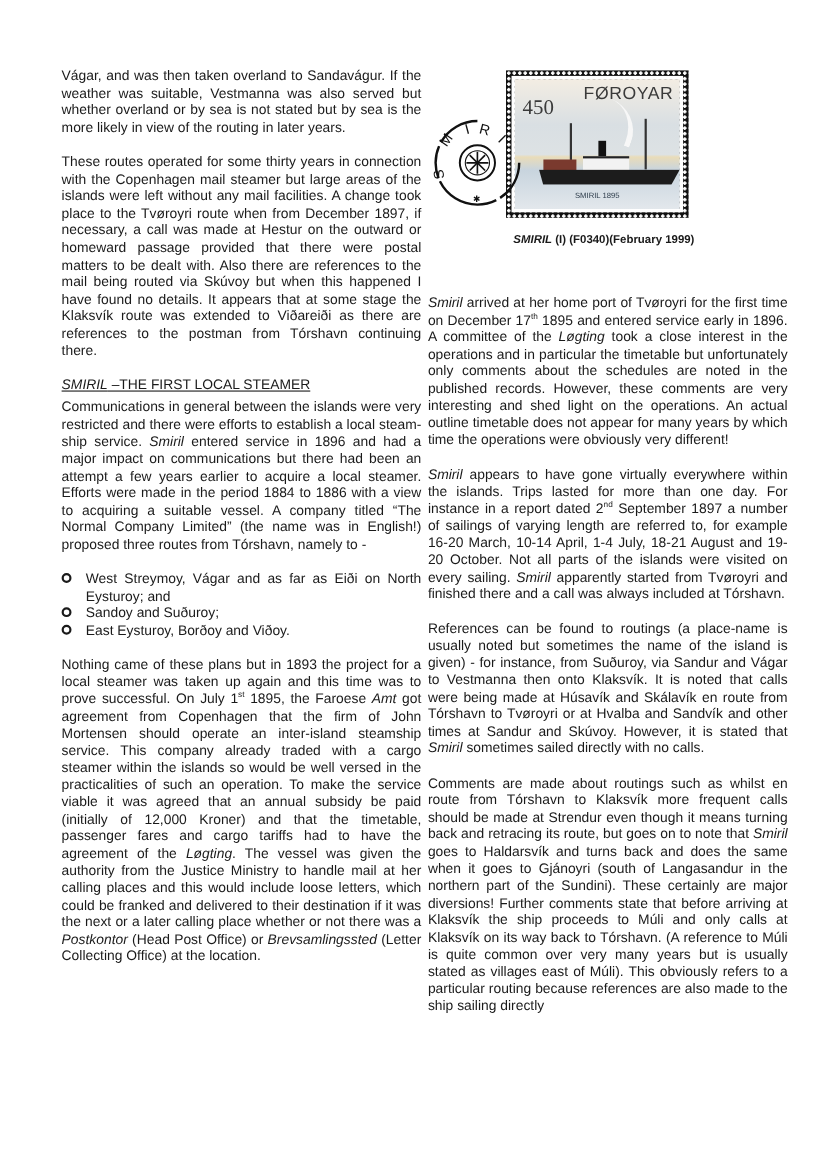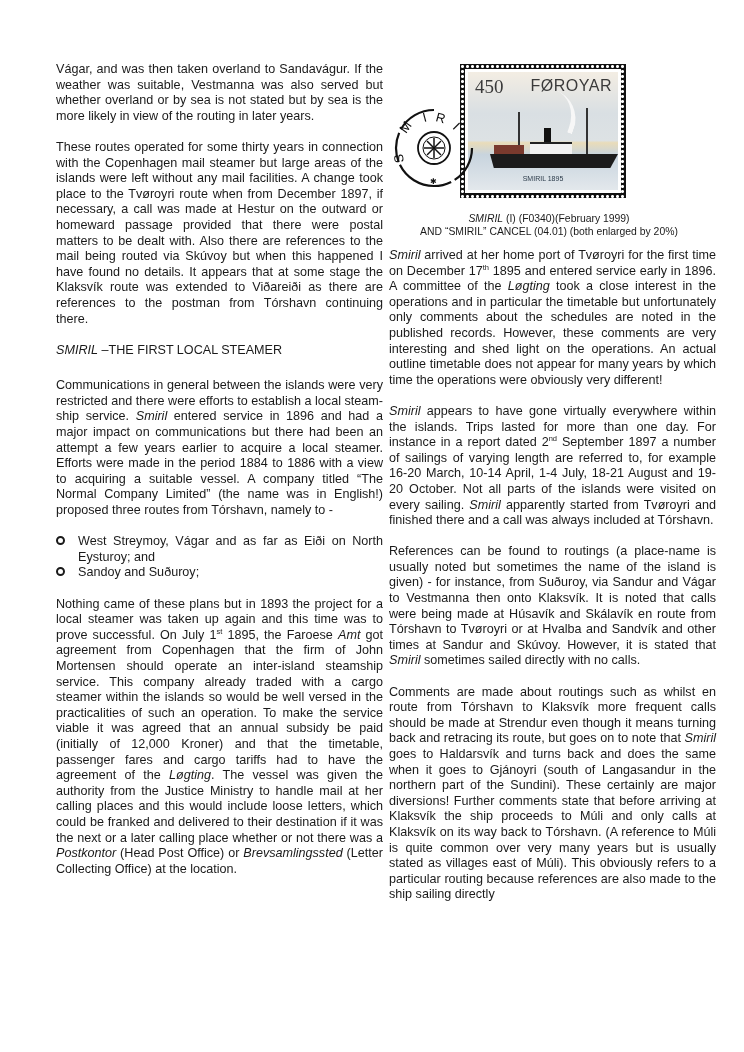--- a/index.html
+++ b/index.html
@@ -1,58 +1,59 @@
 <!DOCTYPE html>
 <html><head>
 <meta charset="utf-8">
 <style>
   html, body { margin: 0; padding: 0; background: #ffffff; }
   body { width: 744px; height: 1052px; position: relative; overflow: hidden;
          font-family: "Liberation Sans", "DejaVu Sans", sans-serif; color: #1a1a1a; }
   .col { position: absolute; top: 62px; width: 327px; font-size: 12.6px; line-height: 15.6px; }
   .col-left { left: 56px; }
-  .col-right { left: 389px; top: 248px; }
+  .col-right { left: 389px; top: 268px; }
   .para { text-align: justify; margin: 0 0 15.6px 0; }
   .para em, .heading em, .caption em { font-style: italic; }
-  .heading { margin: 0 0 20px 0; }
+  .heading { margin: 0 0 5px 0; text-decoration: underline; }
   sup { font-size: 7.5px; line-height: 0; vertical-align: super; }
   ul.bullets { list-style: none; margin: 0 0 15.6px 0; padding: 0; }
   ul.bullets li { position: relative; padding-left: 22px; text-align: justify; }
   ul.bullets li .bullet { position: absolute; left: 0; top: 2px; width: 9px; height: 9px;
         border: 2px solid #1a1a1a; border-radius: 50%; box-sizing: border-box; }
   .figure { position: absolute; left: 384px; top: 60px; width: 330px; height: 185px; }
   .stamp { position: absolute; left: 76px; top: 4px; width: 166px; height: 134px;
            background: #111; padding: 4px; box-sizing: border-box;
            background-image: radial-gradient(circle, #fff 1.3px, transparent 1.6px);
            background-size: 5px 5px; }
   .stamp-inner { position: absolute; inset: 5px; background: linear-gradient(#f3ede3 0%, #d9dfe3 35%, #dde2e4 58%, #e9dcb9 60%, #c8d4de 70%, #e3e8ec 100%); overflow: hidden; border: 3px solid #fff; }
-  .stamp-value { position: absolute; left: 7px; top: 4px; font-family: "Liberation Serif", serif; font-size: 19px; color: #3a3a3a; }
+  .stamp-value { position: absolute; left: 7px; top: 16px; font-family: "Liberation Serif", serif; font-size: 19px; color: #3a3a3a; }
   .stamp-country { position: absolute; right: 6px; top: 5px; font-family: Liberation Sans, sans-serif; font-size: 16px; color: #3a3a3a; letter-spacing: 0.5px; }
   .ship-hull { position: absolute; left: 22px; top: 82px; width: 128px; height: 14px; background: #1c1c1c; clip-path: polygon(0 0, 100% 0, 94% 100%, 3% 100%); }
   .ship-red { position: absolute; left: 26px; top: 73px; width: 30px; height: 10px; background: #7a3a2e; }
   .ship-house { position: absolute; left: 62px; top: 70px; width: 42px; height: 13px; background: #f2f2f2; border-top: 2px solid #222; }
   .ship-funnel { position: absolute; left: 76px; top: 56px; width: 7px; height: 15px; background: #111; }
   .ship-smoke { position: absolute; left: 80px; top: 22px; width: 26px; height: 36px; border-right: 5px solid #f7f7f7; border-radius: 0 40px 0 0; transform: rotate(20deg); }
   .mast1 { position: absolute; left: 50px; top: 40px; width: 2px; height: 42px; background: #333; }
   .mast2 { position: absolute; left: 118px; top: 36px; width: 2px; height: 46px; background: #333; }
   .stamp-label { position: absolute; left: 0; right: 0; top: 103px; text-align: center; font-size: 7px; color: #2c3b4a; }
   .cancel { position: absolute; left: 6px; top: 44px; width: 88px; height: 88px; }
-  .caption { position: absolute; left: 0; right: 0; top: 152px; text-align: center; font-size: 10.4px; line-height: 13px; color: #1a1a1a; }
+  .caption { position: absolute; left: 0; right: 0; top: 152px; text-align: center; font-size: 10.4px; line-height: 13px; color: #1a1a1a; font-weight: bold; }
 </style>
 </head>
 <body>
 
 <div class="col col-left">
   <p class="para">Vágar, and was then taken overland to Sandavágur. If the weather was suitable, Vestmanna was also served but whether overland or by sea is not stated but by sea is the more likely in view of the routing in later years.</p>
   <p class="para">These routes operated for some thirty years in connection with the Copenhagen mail steamer but large areas of the islands were left without any mail facilities. A change took place to the Tvøroyri route when from December 1897, if necessary, a call was made at Hestur on the outward or homeward passage provided that there were postal matters to be dealt with. Also there are references to the mail being routed via Skúvoy but when this happened I have found no details. It appears that at some stage the Klaksvík route was extended to Viðareiði as there are references to the postman from Tórshavn continuing there.</p>
   <p class="heading"><em>SMIRIL</em><span> –THE FIRST LOCAL STEAMER</span></p>
   <p class="para"><span>Communications in general between the islands were very restricted and there were efforts to establish a local steam-ship service. </span><em>Smiril</em><span> entered service in 1896 and had a major impact on communications but there had been an attempt a few years earlier to acquire a local steamer. Efforts were made in the period 1884 to 1886 with a view to acquiring a suitable vessel. A company titled “The Normal Company Limited” (the name was in English!) proposed three routes from Tórshavn, namely to -</span></p>
   <ul class="bullets">
     <li><span class="bullet"></span><span>West Streymoy, Vágar and as far as Eiði on North Eysturoy; and</span></li>
     <li><span class="bullet"></span><span>Sandoy and Suðuroy;</span></li>
+    <li><span class="bullet"></span><span>East Eysturoy, Borðoy and Viðoy.</span></li>
   </ul>
   <p class="para"><span>Nothing came of these plans but in 1893 the project for a local steamer was taken up again and this time was to prove successful. On July 1</span><sup>st</sup><span> 1895, the Faroese </span><em>Amt</em><span> got agreement from Copenhagen that the firm of John Mortensen should operate an inter-island steamship service. This company already traded with a cargo steamer within the islands so would be well versed in the practicalities of such an operation. To make the service viable it was agreed that an annual subsidy be paid (initially of 12,000 Kroner) and that the timetable, passenger fares and cargo tariffs had to have the agreement of the </span><em>Løgting</em><span>. The vessel was given the authority from the Justice Ministry to handle mail at her calling places and this would include loose letters, which could be franked and delivered to their destination if it was the next or a later calling place whether or not there was a </span><em>Postkontor</em><span> (Head Post Office) or </span><em>Brevsamlingssted</em><span> (Letter Collecting Office) at the location.</span></p>
 </div>
 
 <div class="figure">
   <div class="stamp">
     <div class="stamp-inner">
       <span class="stamp-value">450</span>
       <span class="stamp-country">FØROYAR</span>
       <div class="ship-smoke"></div>
@@ -79,21 +80,20 @@
       <text x="14" y="58" transform="rotate(-100 14 58)">S</text>
       <text x="16" y="30" transform="rotate(-55 16 30)">M</text>
       <text x="34" y="18" transform="rotate(-15 34 18)">I</text>
       <text x="45" y="17" transform="rotate(15 45 17)">R</text>
       <text x="62" y="24" transform="rotate(45 62 24)">I</text>
     </g>
     <text x="40" y="80" font-size="8" fill="#111">✱</text>
   </svg>
   <div class="caption">
     <div><em>SMIRIL</em><span> (I) (F0340)(February 1999)</span></div>
-    <div>AND “SMIRIL” CANCEL (04.01) (both enlarged by 20%)</div>
   </div>
 </div>
 
 <div class="col col-right">
   <p class="para"><em>Smiril</em><span> arrived at her home port of Tvøroyri for the first time on December 17</span><sup>th</sup><span> 1895 and entered service early in 1896. A committee of the </span><em>Løgting</em><span> took a close interest in the operations and in particular the timetable but unfortunately only comments about the schedules are noted in the published records. However, these comments are very interesting and shed light on the operations. An actual outline timetable does not appear for many years by which time the operations were obviously very different!</span></p>
   <p class="para"><em>Smiril</em><span> appears to have gone virtually everywhere within the islands. Trips lasted for more than one day. For instance in a report dated 2</span><sup>nd</sup><span> September 1897 a number of sailings of varying length are referred to, for example 16-20 March, 10-14 April, 1-4 July, 18-21 August and 19-20 October. Not all parts of the islands were visited on every sailing. </span><em>Smiril</em><span> apparently started from Tvøroyri and finished there and a call was always included at Tórshavn.</span></p>
   <p class="para"><span>References can be found to routings (a place-name is usually noted but sometimes the name of the island is given) - for instance, from Suðuroy, via Sandur and Vágar to Vestmanna then onto Klaksvík. It is noted that calls were being made at Húsavík and Skálavík en route from Tórshavn to Tvøroyri or at Hvalba and Sandvík and other times at Sandur and Skúvoy. However, it is stated that </span><em>Smiril</em><span> sometimes sailed directly with no calls.</span></p>
   <p class="para"><span>Comments are made about routings such as whilst en route from Tórshavn to Klaksvík more frequent calls should be made at Strendur even though it means turning back and retracing its route, but goes on to note that </span><em>Smiril</em><span> goes to Haldarsvík and turns back and does the same when it goes to Gjánoyri (south of Langasandur in the northern part of the Sundini). These certainly are major diversions! Further comments state that before arriving at Klaksvík the ship proceeds to Múli and only calls at Klaksvík on its way back to Tórshavn. (A reference to Múli is quite common over very many years but is usually stated as villages east of Múli). This obviously refers to a particular routing because references are also made to the ship sailing directly</span></p>
 </div>
 

